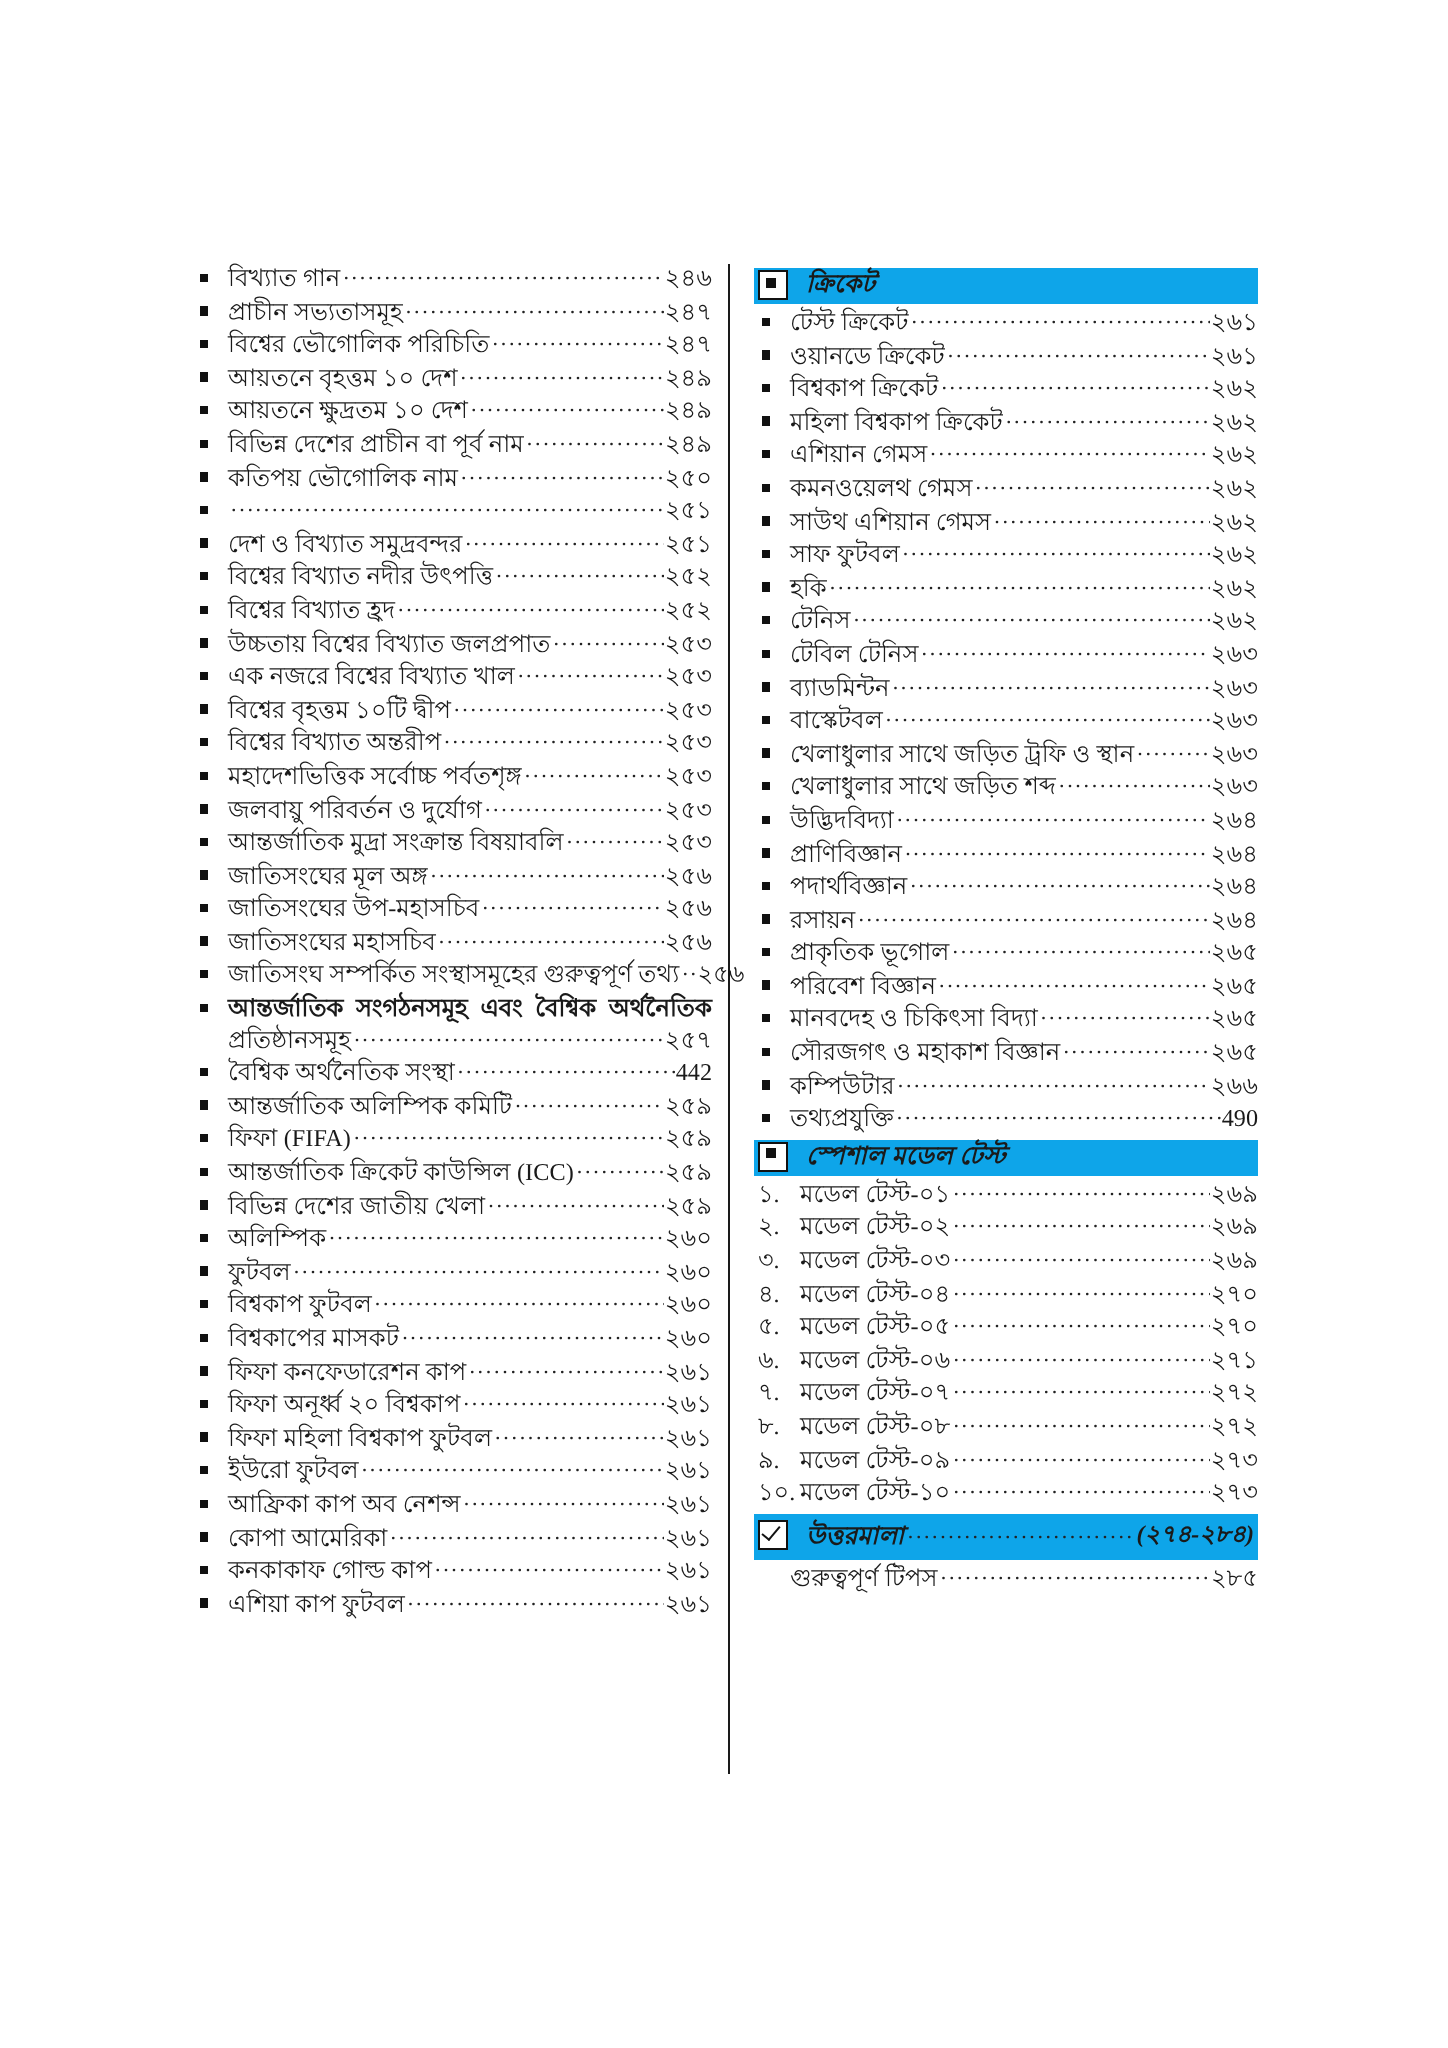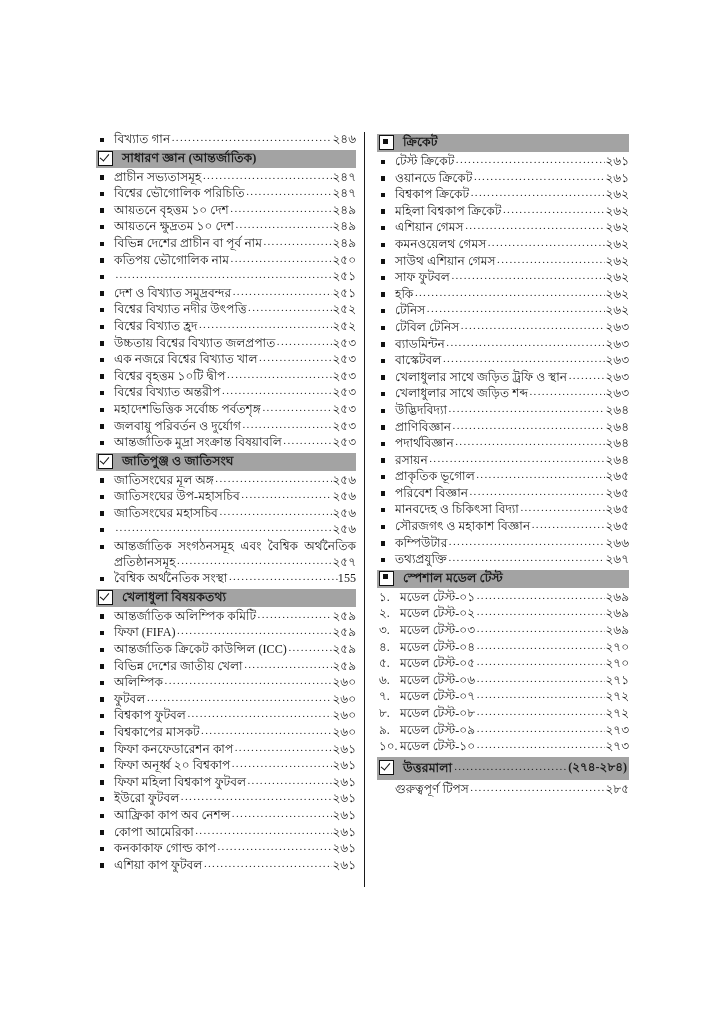--- a/index.html
+++ b/index.html
@@ -50,24 +50,25 @@
   }
   .col-right {
     width: 256px;
     padding-left: 4px;
   }
 
   
   .sec {
     display: flex;
     align-items: center;
-    background: #a3a3a3;
+    background: #0ea5e9;
     padding: 1px 2px 2px 2px;
     margin: 2px 0 2px 0;
     min-height: 15px;
+    font-style: italic;
   }
   .sec .marker {
     flex: 0 0 auto;
     width: 13px;
     height: 13px;
     margin-right: 9px;
     position: relative;
     display: inline-block;
   }
   .marker-check {
@@ -191,39 +192,35 @@
     align-items: flex-end;
     padding-left: 18px;
   }
   .item.wrap .just {
     flex: 1 1 auto;
     font-size: 12.1px;
     white-space: nowrap;
     display: flex;
     justify-content: space-between;
   }
-  .item.wrap .just span { display: inline-block; }
+  .item.wrap .just span { display: inline-block; font-weight: bold; }
 </style>
 </head>
 <body>
 
 <div id="page">
   <div class="toc-wrap">
 
     <div class="col col-left">
         <div class="item">
           <span class="bul"><i></i></span>
           <span class="lbl">বিখ্যাত গান</span>
           <span class="dots">..........................................................................................</span>
           <span class="pg">২৪৬</span>
         </div>
-        <div class="sec">
-          <span class="marker marker-check"></span>
-          <span class="sec-label">সাধারণ জ্ঞান (আন্তর্জাতিক)</span>
-        </div>
         <div class="item">
           <span class="bul"><i></i></span>
           <span class="lbl">প্রাচীন সভ্যতাসমূহ</span>
           <span class="dots">..........................................................................................</span>
           <span class="pg">২৪৭</span>
         </div>
         <div class="item">
           <span class="bul"><i></i></span>
           <span class="lbl">বিশ্বের ভৌগোলিক পরিচিতি</span>
           <span class="dots">..........................................................................................</span>
@@ -311,44 +308,41 @@
           <span class="lbl">জলবায়ু পরিবর্তন ও দুর্যোগ</span>
           <span class="dots">..........................................................................................</span>
           <span class="pg">২৫৩</span>
         </div>
         <div class="item">
           <span class="bul"><i></i></span>
           <span class="lbl">আন্তর্জাতিক মুদ্রা সংক্রান্ত বিষয়াবলি</span>
           <span class="dots">..........................................................................................</span>
           <span class="pg">২৫৩</span>
         </div>
-        <div class="sec">
-          <span class="marker marker-check"></span>
-          <span class="sec-label">জাতিপুঞ্জ ও জাতিসংঘ</span>
-        </div>
         <div class="item">
           <span class="bul"><i></i></span>
           <span class="lbl">জাতিসংঘের মূল অঙ্গ</span>
           <span class="dots">..........................................................................................</span>
           <span class="pg">২৫৬</span>
         </div>
         <div class="item">
           <span class="bul"><i></i></span>
           <span class="lbl">জাতিসংঘের উপ-মহাসচিব</span>
           <span class="dots">..........................................................................................</span>
           <span class="pg">২৫৬</span>
         </div>
         <div class="item">
           <span class="bul"><i></i></span>
           <span class="lbl">জাতিসংঘের মহাসচিব</span>
           <span class="dots">..........................................................................................</span>
           <span class="pg">২৫৬</span>
         </div>
         <div class="item">
           <span class="bul"><i></i></span>
+          <span class="lbl">জাতিসংঘ সম্পর্কিত সংস্থাসমূহের গুরুত্বপূর্ণ তথ্য</span>
           <span class="dots">..........................................................................................</span>
           <span class="pg">২৫৬</span>
         </div>
         <div class="item wrap">
           <div class="row1">
             <span class="bul"><i></i></span>
             <span class="just">
               <span>আন্তর্জাতিক</span>
               <span>সংগঠনসমূহ</span>
               <span>এবং</span>
@@ -359,25 +353,21 @@
           <div class="row2">
             <span class="lbl">প্রতিষ্ঠানসমূহ</span>
             <span class="dots">..........................................................................................</span>
             <span class="pg">২৫৭</span>
           </div>
         </div>
         <div class="item">
           <span class="bul"><i></i></span>
           <span class="lbl">বৈশ্বিক অর্থনৈতিক সংস্থা</span>
           <span class="dots">..........................................................................................</span>
-          <span class="pg">155</span>
-        </div>
-        <div class="sec">
-          <span class="marker marker-check"></span>
-          <span class="sec-label">খেলাধুলা বিষয়কতথ্য</span>
+          <span class="pg">442</span>
         </div>
         <div class="item">
           <span class="bul"><i></i></span>
           <span class="lbl">আন্তর্জাতিক অলিম্পিক কমিটি</span>
           <span class="dots">..........................................................................................</span>
           <span class="pg">২৫৯</span>
         </div>
         <div class="item">
           <span class="bul"><i></i></span>
           <span class="lbl">ফিফা (FIFA)</span>
@@ -618,21 +608,21 @@
         <div class="item">
           <span class="bul"><i></i></span>
           <span class="lbl">কম্পিউটার</span>
           <span class="dots">..........................................................................................</span>
           <span class="pg">২৬৬</span>
         </div>
         <div class="item">
           <span class="bul"><i></i></span>
           <span class="lbl">তথ্যপ্রযুক্তি</span>
           <span class="dots">..........................................................................................</span>
-          <span class="pg">২৬৭</span>
+          <span class="pg">490</span>
         </div>
         <div class="sec">
           <span class="marker marker-square"></span>
           <span class="sec-label">স্পেশাল মডেল টেস্ট</span>
         </div>
         <div class="item">
           <span class="num">১.</span>
           <span class="lbl">মডেল টেস্ট-০১</span>
           <span class="dots">..........................................................................................</span>
           <span class="pg">২৬৯</span>

